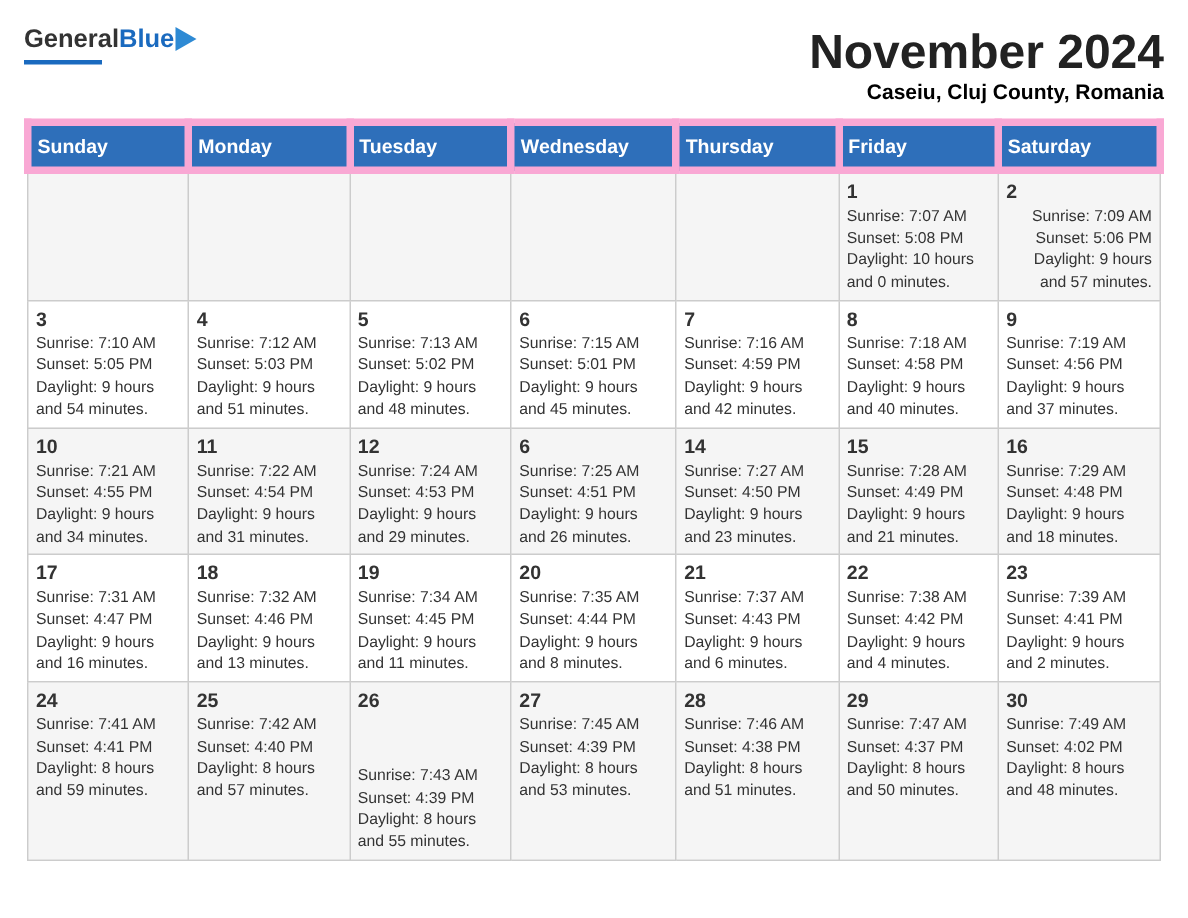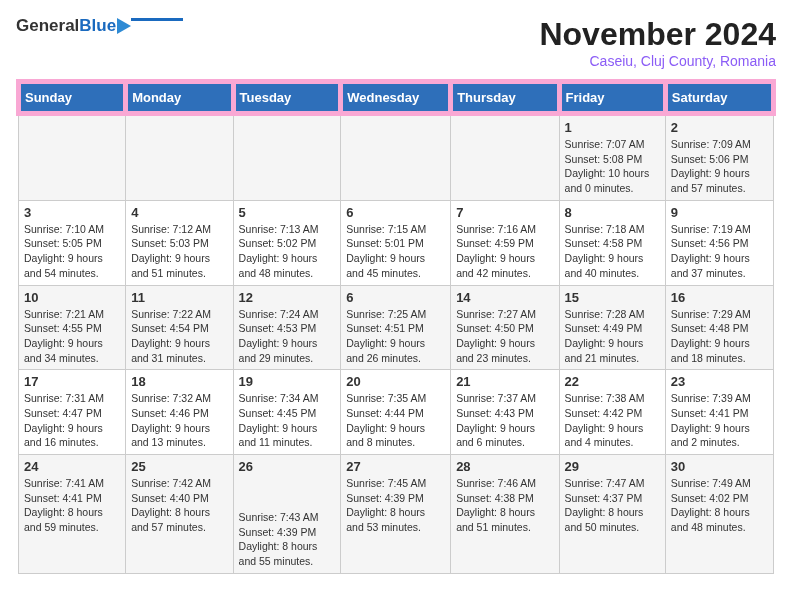--- a/index.html
+++ b/index.html
@@ -11,41 +11,41 @@
       padding: 16px;
     }
     .header-area {
       display: flex;
       justify-content: space-between;
       align-items: flex-start;
       margin-bottom: 10px;
     }
     .logo {
       display: flex;
-      flex-direction: row;
+      flex-direction: column;
       align-items: flex-start;
     }
     .logo-line {
       width: 52px;
       height: 3px;
       background: #1a6abf;
       margin-top: 2px;
     }
     .title-area {
       text-align: right;
     }
     .title-area h1 {
       font-size: 32px;
       color: #222;
       font-weight: bold;
     }
     .title-area h2 {
       font-size: 14px;
-      color: #8b5cf6;
-      font-weight: normal;
+      color: #000000;
+      font-weight: bold;
     }
     .calendar {
       width: 100%;
       border-collapse: collapse;
     }
     .calendar thead tr th {
       background: #2e6fba;
       color: #fff;
       font-size: 13px;
       padding: 6px 4px;
@@ -139,21 +139,21 @@
         <td class="empty-cell"></td>
         <td>
           <span class="day-num">1</span>
           <div class="day-info" style="white-space: pre-line;">Sunrise: 7:07 AM
 Sunset: 5:08 PM
 Daylight: 10 hours
 and 0 minutes.</div>
         </td>
         <td>
           <span class="day-num">2</span>
-          <div class="day-info" style="white-space: pre-line;">Sunrise: 7:09 AM
+          <div class="day-info" style="white-space: pre-line; text-align: right;">Sunrise: 7:09 AM
 Sunset: 5:06 PM
 Daylight: 9 hours
 and 57 minutes.</div>
         </td>
       </tr>
       <tr>
         <td>
           <span class="day-num">3</span>
           <div class="day-info" style="white-space: pre-line;">Sunrise: 7:10 AM
 Sunset: 5:05 PM

